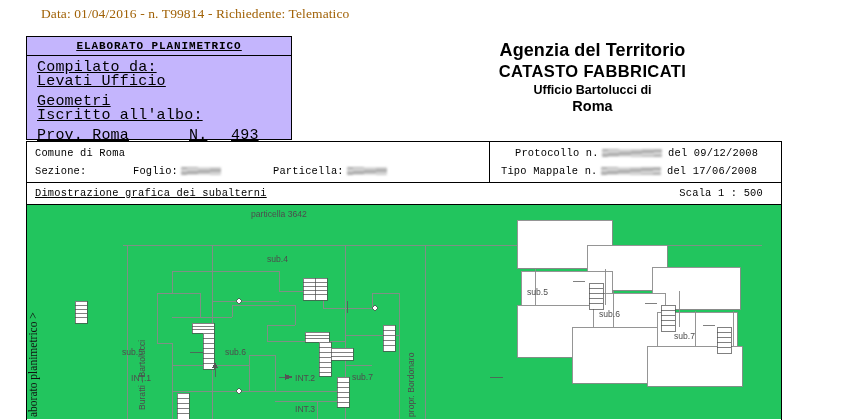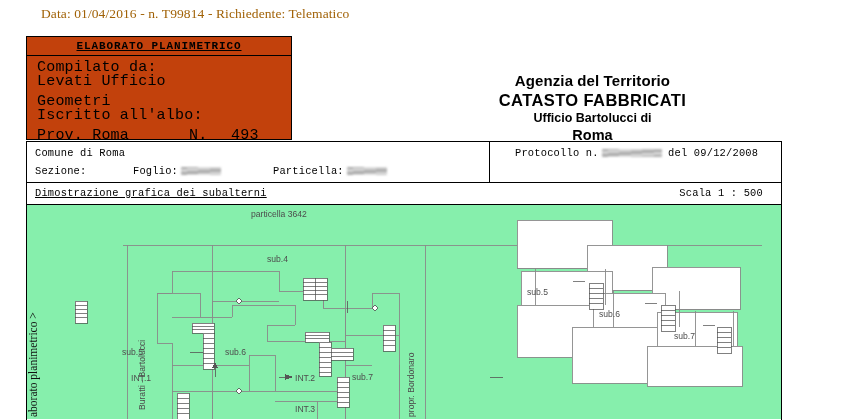--- a/index.html
+++ b/index.html
@@ -10,42 +10,42 @@
   }
   
   .print-header{
     position:absolute;left:41px;top:6px;
     font-family:"Liberation Serif",serif;font-size:13.5px;color:#a16207;
     white-space:nowrap;letter-spacing:.1px;
   }
   
   .compiler-box{
     position:absolute;left:26px;top:36px;width:266px;height:104px;
-    border:1.6px solid #000;box-sizing:border-box;background:#c2410c;
+    border:1.6px solid #000;box-sizing:border-box;background:#c4b5fd;text-decoration:underline;
   }
   .compiler-title{
     height:18px;line-height:18px;border-bottom:1.6px solid #000;
     text-align:center;font-family:"Liberation Mono",monospace;
     font-weight:bold;font-size:11px;letter-spacing:.9px;
     text-decoration:underline;
   }
   .compiler-body{
     padding:5px 0 0 10px;font-family:"Liberation Mono",monospace;
     font-size:15px;line-height:13.6px;letter-spacing:.2px;
   }
   .compiler-body .gap{height:7px;}
   .prov-row{display:flex;align-items:baseline;margin-top:7px;}
   .prov-row .prov{min-width:152px;}
   .prov-row .nlabel{min-width:42px;}
   
   .agency{
     position:absolute;left:400px;top:40px;width:385px;text-align:center;
     line-height:1.18;
   }
-  .agency .a1{font-size:15px;font-weight:bold;letter-spacing:.1px;margin-top:32px;}
+  .agency .a1{font-size:18px;font-weight:bold;letter-spacing:.1px;}
   .agency .a2{font-size:16.5px;font-weight:bold;letter-spacing:.4px;margin-top:1px;}
   .agency .a3{font-size:12.5px;font-weight:bold;margin-top:1px;}
   .agency .a4{font-size:14.5px;font-weight:bold;margin-top:1px;}
   
   .doc-frame{
     position:absolute;left:26px;top:141px;width:756px;height:279px;
     border:1.6px solid #000;border-bottom:none;box-sizing:border-box;
   }
   .band-ident{
     position:relative;height:41px;border-bottom:1.6px solid #000;
@@ -79,21 +79,21 @@
   .ident-right .p2{position:absolute;left:8px;top:23px;white-space:nowrap;}
   .ident-right .dt{font-family:"Liberation Mono",monospace;}
   .band-demo{
     position:relative;height:22px;border-bottom:1.6px solid #000;
     box-sizing:border-box;font-family:"Liberation Mono",monospace;
     font-size:10.4px;letter-spacing:.2px;
   }
   .band-demo .dleft{position:absolute;left:8px;top:4px;text-decoration:underline;}
   .band-demo .dright{position:absolute;right:18px;top:4px;}
   
-  .canvas{position:relative;height:214px;overflow:hidden;background:#86efac;}
+  .canvas{position:relative;height:214px;overflow:hidden;background:#22c55e;}
   .canvas svg{display:block;}
   
   .vmargin{
     position:absolute;left:14px;top:285px;height:135px;width:16px;
   }
   .vmargin span{
     display:block;white-space:nowrap;
     font-family:"Liberation Serif",serif;font-size:11.5px;color:#111;
     transform:rotate(-90deg);transform-origin:left top;
     position:absolute;left:13px;top:132px;
@@ -139,20 +139,25 @@
       <div class="particella">
         <span>Particella:</span><span class="redact"></span>
       </div>
     </div>
     <div class="vdiv"></div>
     <div class="ident-right">
       <div class="p1">
         <span>Protocollo n.</span><span class="redact r-wide"></span>
         <span>del</span>
         <span class="dt">09/12/2008</span>
+      </div>
+      <div class="p2">
+        <span>Tipo Mappale n.</span><span class="redact r-wide"></span>
+        <span>del</span>
+        <span class="dt">17/06/2008</span>
       </div>
     </div>
   </div>
 
   <div class="band-demo">
     <div class="dleft">Dimostrazione grafica dei subalterni</div>
     <div class="dright">Scala 1 : 500</div>
   </div>
 
   <div class="canvas">

